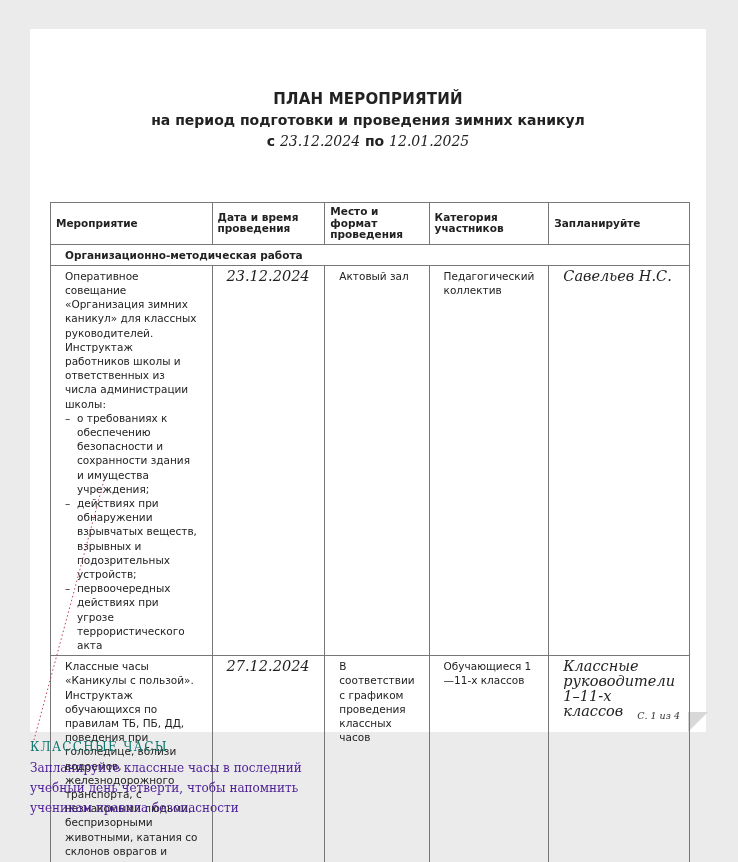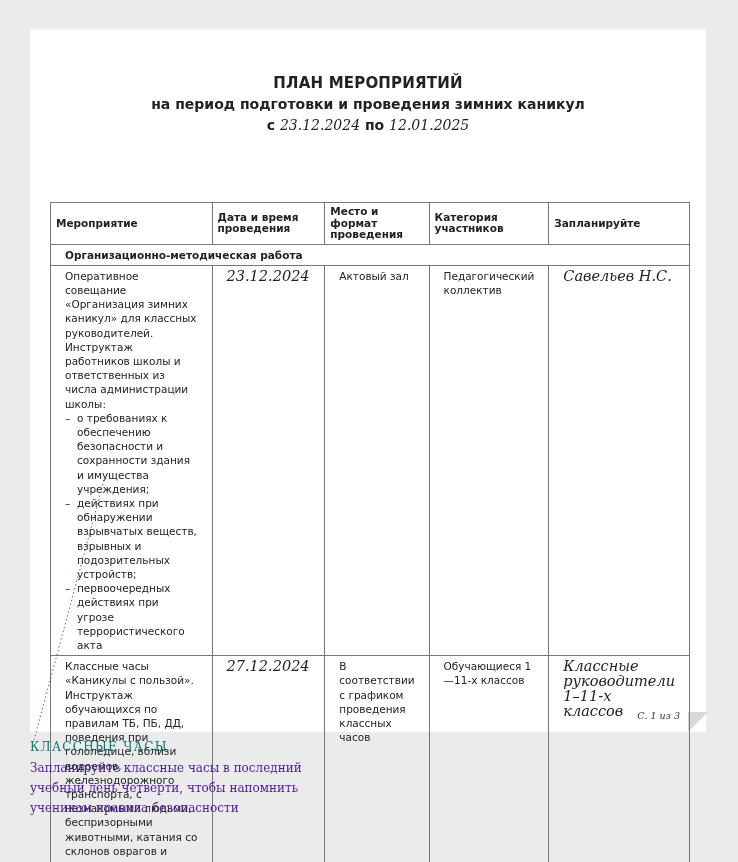--- a/index.html
+++ b/index.html
@@ -6,21 +6,21 @@
   body {
     width:738px; height:862px; background:#ebebeb; position:relative; overflow:hidden;
     font-family:"DejaVu Sans", sans-serif; color:#222;
   }
   .page {
     position:absolute; left:30px; top:29px; width:676px; height:703px; background:#fff;
   }
   .fold-tri { position:absolute; left:688px; top:712px; width:0; height:0;
     border-left:20px solid #d8d8d8; border-bottom:20px solid transparent; }
   .title-block { position:absolute; left:30px; top:72px; width:676px; text-align:center; }
-  .title-main { font-weight:bold; font-size:15px; letter-spacing:0.2px; line-height:22px; }
+  .title-main { font-weight:bold; font-size:15px; letter-spacing:0.2px; line-height:22px;margin-top:16px; }
   .title-sub { font-weight:bold; font-size:14px; line-height:20px; }
   .title-dates { font-size:14px; line-height:22px; font-weight:bold; }
   .title-dates .d { font-family:"DejaVu Serif", serif; font-style:italic; font-weight:normal; }
   table.plan {
     position:absolute; left:50px; top:202px; width:640px; border-collapse:collapse;
     font-size:10.5px; line-height:14.2px;
   }
   table.plan td, table.plan th {
     border:1px solid #777; vertical-align:top; padding:3px 14px; text-align:left;
   }
@@ -92,20 +92,20 @@
         <p>Инструктаж обучающихся по правилам ТБ, ПБ, ДД, поведения при гололедице, вблизи водоемов, железнодорожного транспорта, с незнакомыми людьми, беспризорными животными, катания со склонов оврагов и водоемов в целях предупреждения травматизма, действия при ЧС, недопущения использования пиротехнических средств, фейерверков при проведении новогодних мероприятий</p>
       </td>
       <td class="italic-serif">27.12.2024</td>
       <td>В соответствии с графиком проведения классных часов</td>
       <td>Обучающиеся 1—11-х классов</td>
       <td class="resp">Классные руководители 1–11-х классов</td>
     </tr>
   </tbody>
 </table>
 
-<div class="page-num">С. 1 из 3</div>
+<div class="page-num">С. 1 из 4</div>
 
 <svg class="pointer" width="738" height="862">
   <line x1="104" y1="480" x2="34" y2="740" stroke="#c0404a" stroke-width="1" stroke-dasharray="1.5,2.5"></line>
 </svg>
 
 <div class="note-title">КЛАССНЫЕ ЧАСЫ</div>
 <div class="note-body">Запланируйте классные часы в последний учебный день четверти, чтобы напомнить ученикам правила безопасности</div>
 
 </body></html>

